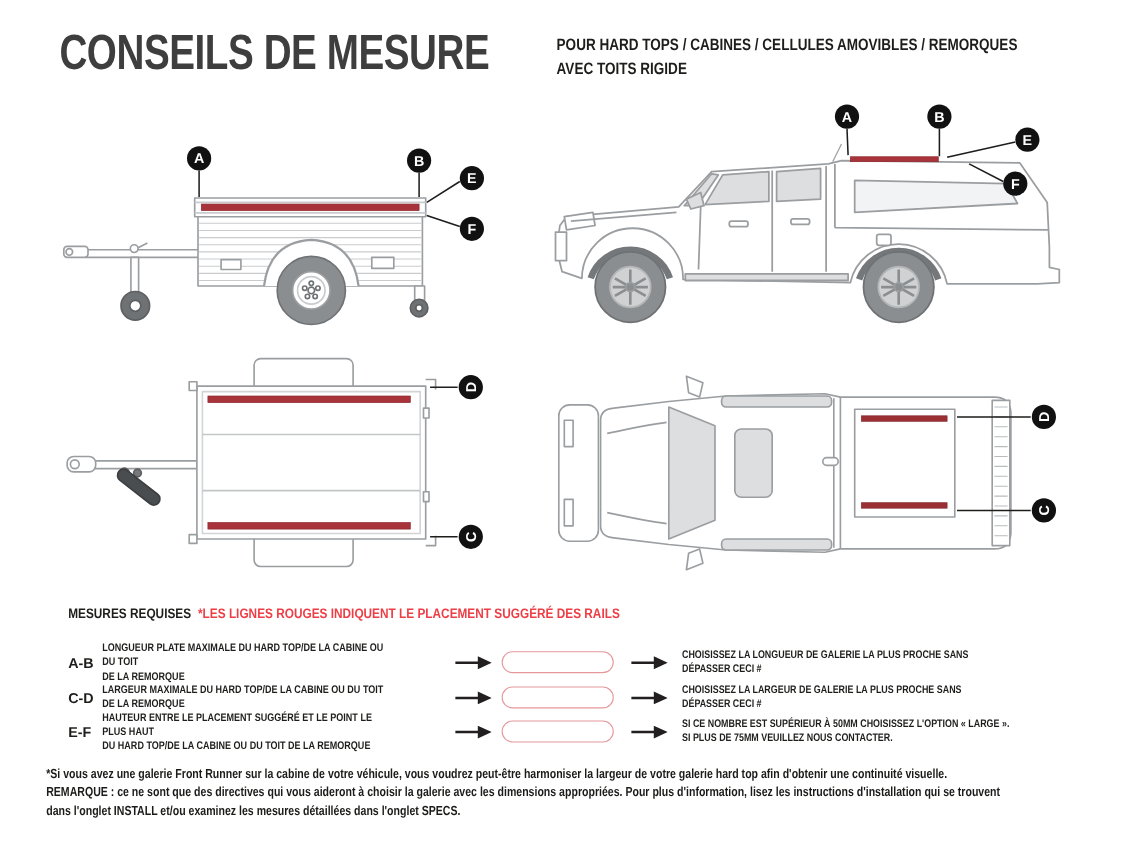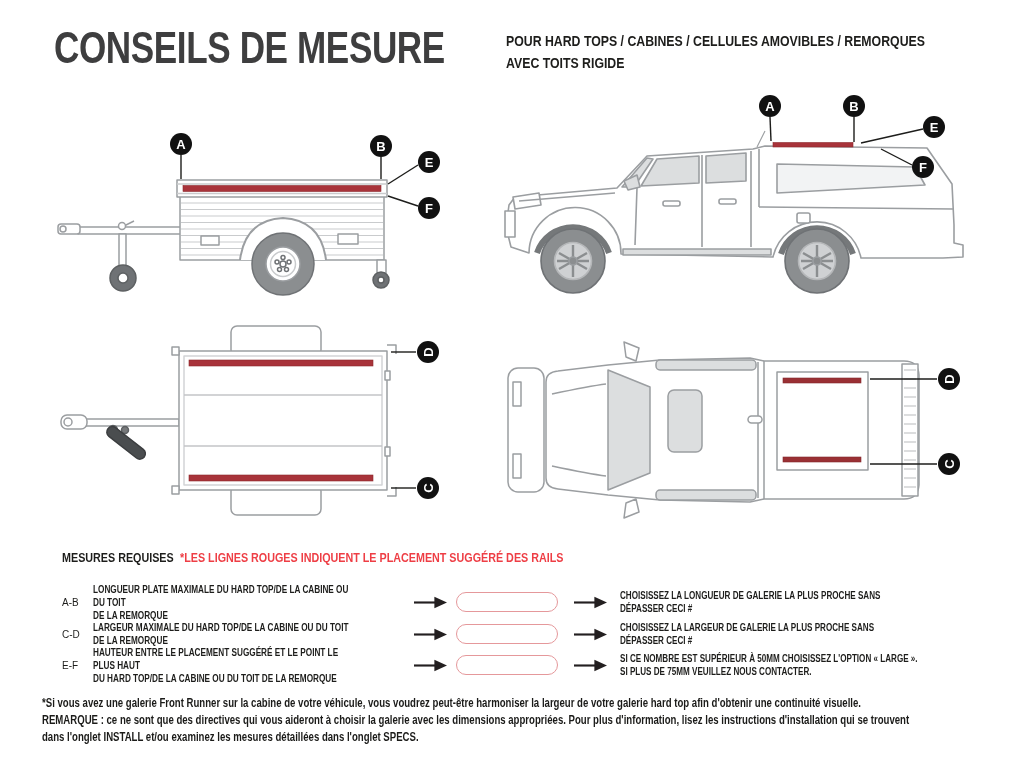--- a/index.html
+++ b/index.html
@@ -8,21 +8,21 @@
   .abs{position:absolute;}
   .sq{display:block;transform-origin:0 50%;}
   #title{left:54px;top:22px;font-size:45px;font-weight:bold;color:#3e3e3f;
          letter-spacing:-0.5px;transform:scaleX(.78);white-space:nowrap;}
   #subtitle{left:506px;top:30px;font-size:15px;font-weight:bold;line-height:22px;
             transform:scaleX(.82);white-space:pre-line;}
   #mes-heading{left:62px;top:551px;font-size:12.5px;font-weight:bold;transform:scaleX(.86);white-space:nowrap;}
   #red-note{left:180px;top:551px;font-size:12.5px;font-weight:bold;color:#ee3e45;
             transform:scaleX(.86);white-space:nowrap;}
   .mrow{position:absolute;left:62px;width:928px;display:flex;align-items:center;}
-  .mkey{width:31px;font-size:10px;font-weight:normal;flex:none;}
+  .mkey{width:31px;font-size:13px;font-weight:bold;flex:none;}
   .mdesc{width:320px;flex:none;font-size:10px;font-weight:bold;line-height:13px;
          white-space:pre-line;transform:scaleX(.82);transform-origin:0 50%;}
   .marrow{flex:none;width:34px;height:13px;}
   .gap1{width:9px;flex:none;} .gap2{width:15px;flex:none;} .gap3{width:13px;flex:none;}
   .pill{flex:none;width:100px;height:18px;border:1.6px solid #e5989b;border-radius:11px;background:#fff;}
   .mresult{flex:1;font-size:10px;font-weight:bold;line-height:13.5px;white-space:pre-line;
            transform:scaleX(.81);transform-origin:0 50%;}
   #footnote{left:42px;top:695px;width:1200px;font-size:12px;font-weight:bold;line-height:17px;
             white-space:pre-line;transform:scaleX(.80);transform-origin:0 0;color:#1b1b19;}
   svg.diagram{position:absolute;}

